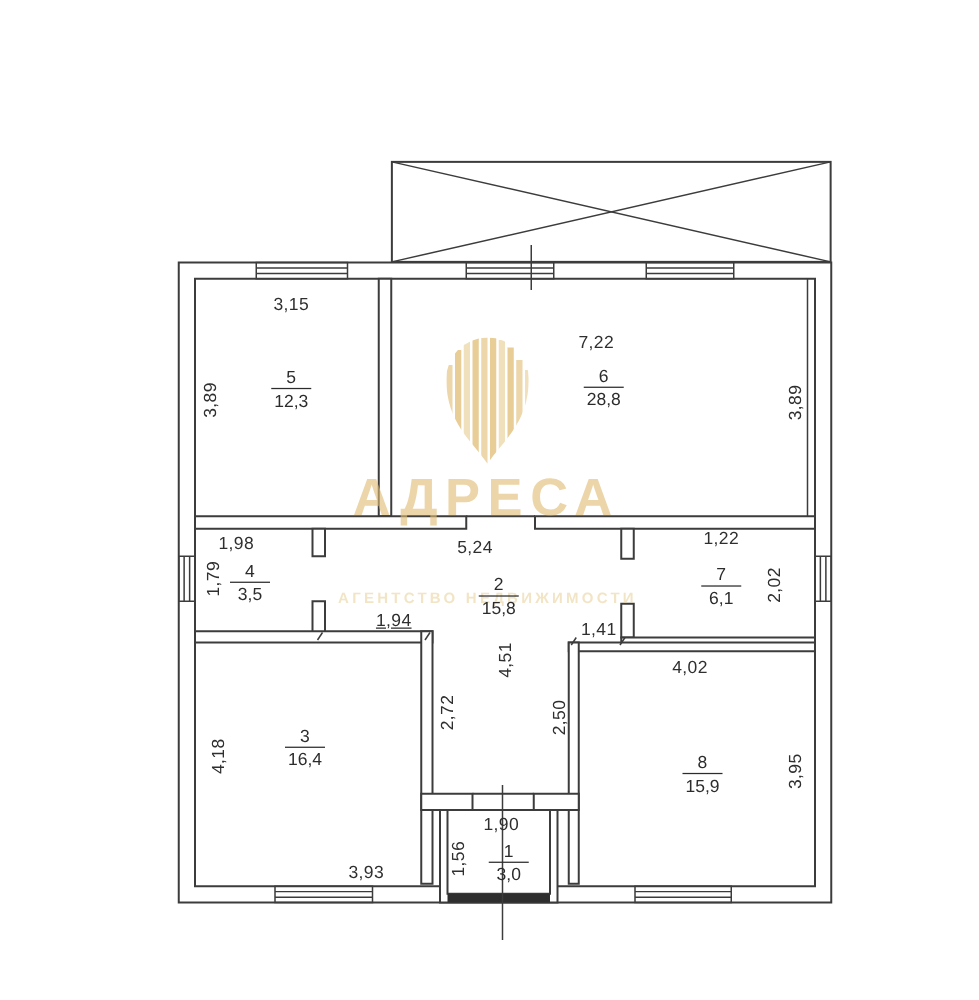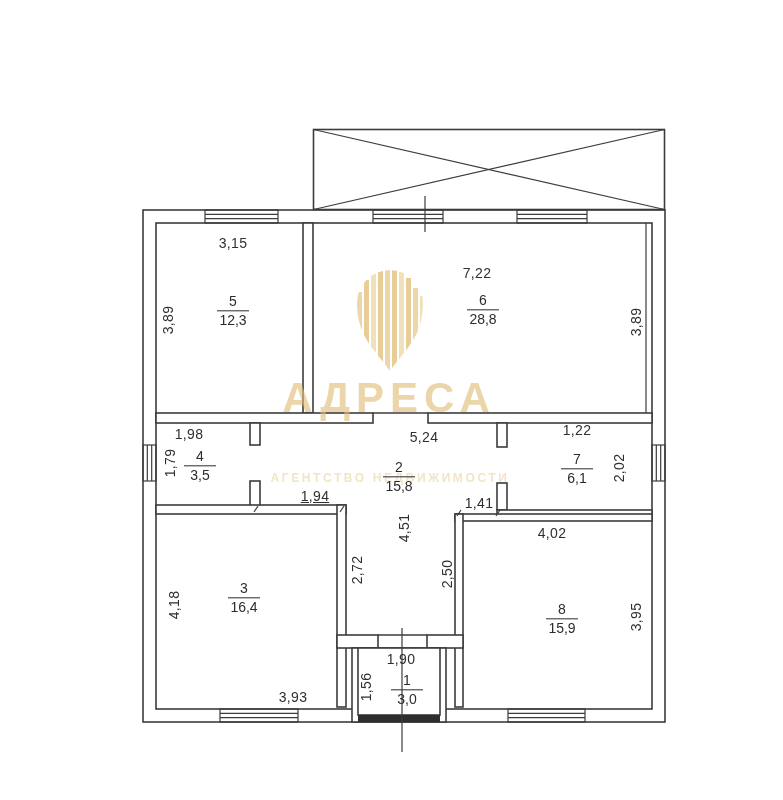--- a/index.html
+++ b/index.html
@@ -195,21 +195,21 @@
       <rect x="420" y="296" width="4" height="52" fill="#ecd6a6"></rect>
     </g>
   </svg>
 
   <div class="wm-brand">АДРЕСА</div>
   <div class="wm-subtitle">АГЕНТСТВО НЕДВИЖИМОСТИ</div>
 
   <span class="dim" style="left:233px; top:243px;">3,15</span>
   <span class="dim" style="left:477px; top:243px;margin-top:30px;">7,22</span>
   <span class="dim" style="left:189px; top:434px;text-align:center;">1,98</span>
-  <span class="dim" style="left:380px; top:437px;margin-left:44px;">5,24</span>
+  <span class="dim" style="left:380px; top:437px;">5,24</span>
   <span class="dim" style="left:577px; top:430px;">1,22</span>
   <span class="dim" style="left:315px; top:496px;text-decoration:underline;">1,94</span>
   <span class="dim" style="left:479px; top:503px;">1,41</span>
   <span class="dim" style="left:552px; top:533px;">4,02</span>
   <span class="dim" style="left:249px; top:697px;margin-left:44px;">3,93</span>
   <span class="dim" style="left:401px; top:659px;">1,90</span>
 
   <span class="dim v" style="left:168px; top:320px;">3,89</span>
   <span class="dim v" style="left:636px; top:322px;">3,89</span>
   <span class="dim v" style="left:170px; top:463px;">1,79</span>

